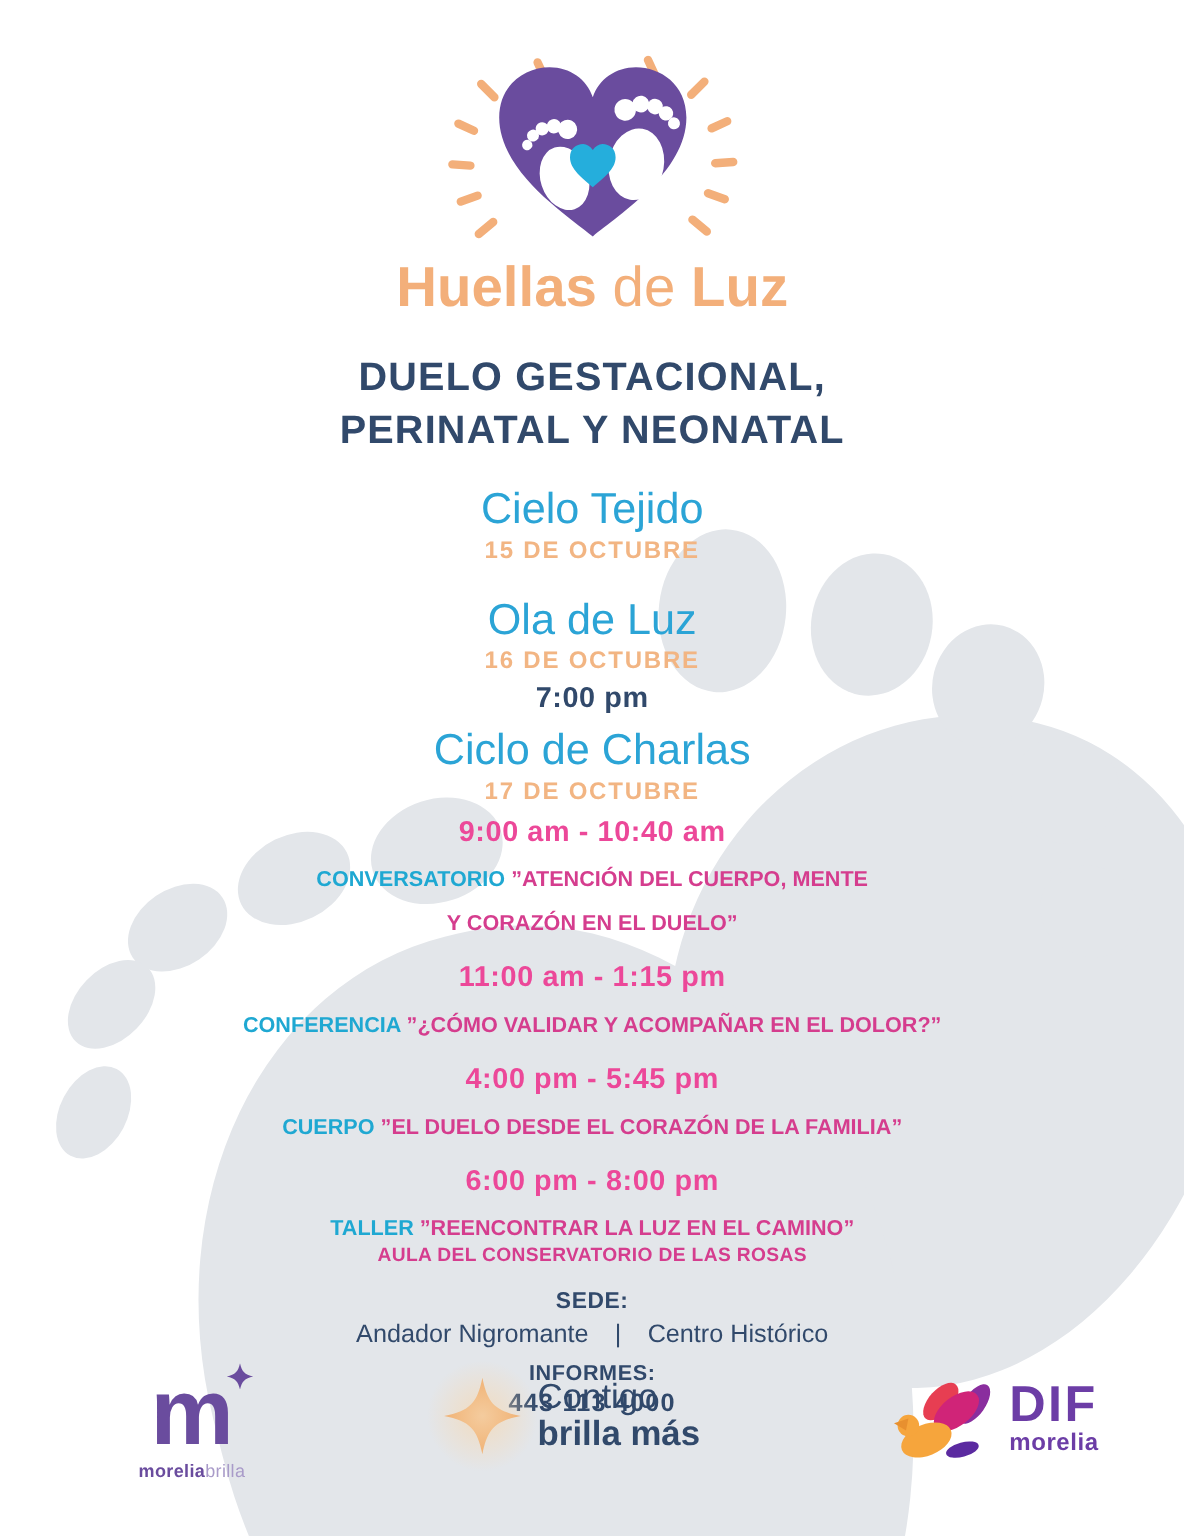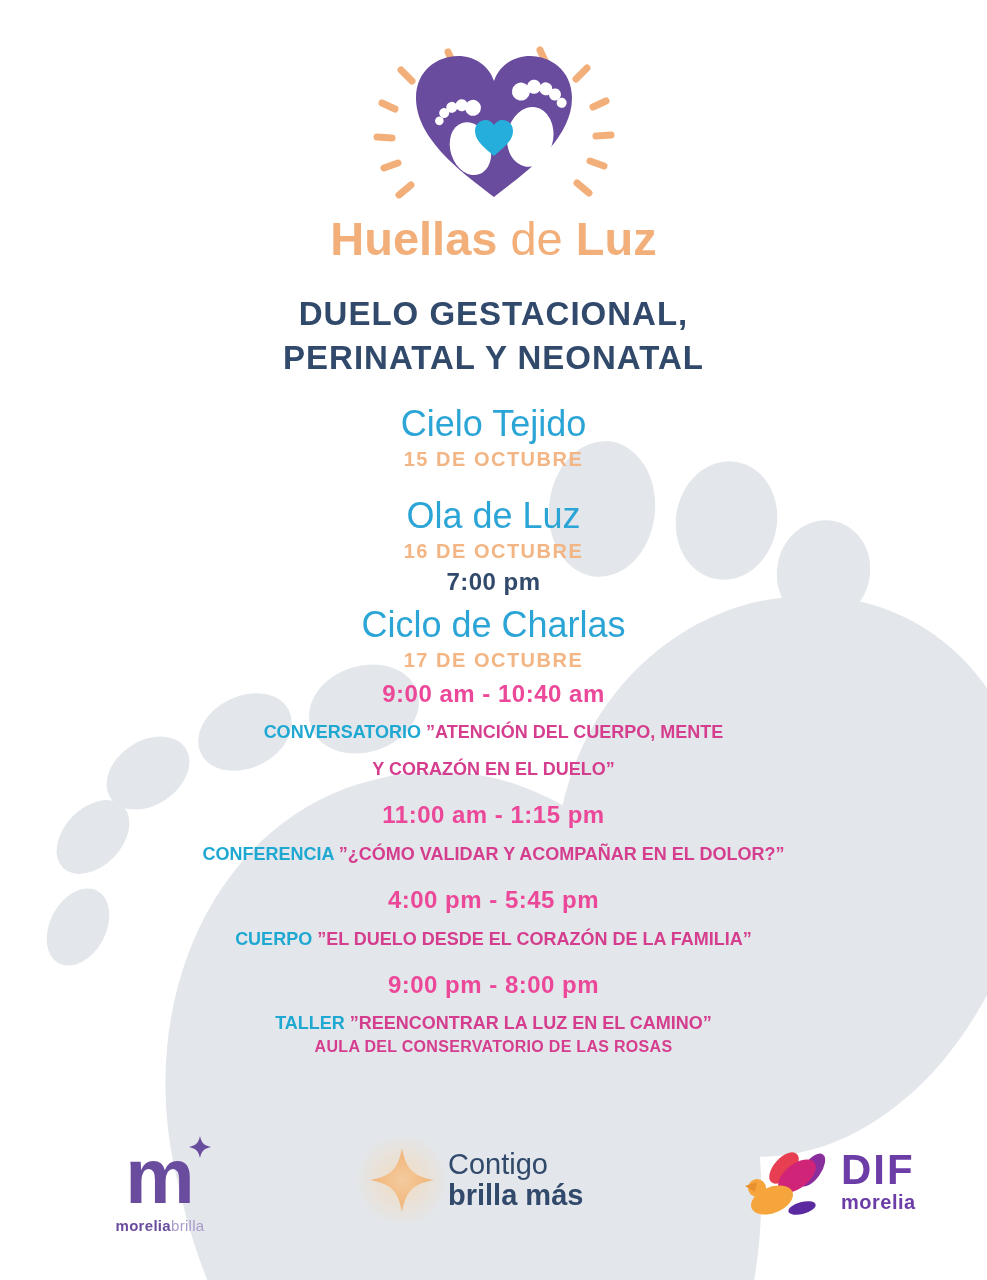--- a/index.html
+++ b/index.html
@@ -187,29 +187,41 @@
 
     <div class="sched-item">
       <div class="sched-time">4:00 pm - 5:45 pm</div>
       <div class="sched-line">
         <span class="stype">CUERPO</span>
         <span class="stitle">”EL DUELO DESDE EL CORAZÓN DE LA FAMILIA”</span>
       </div>
     </div>
 
     <div class="sched-item">
-      <div class="sched-time">9:00 pm - 8:00 pm</div>
+      <div class="sched-time">6:00 pm - 8:00 pm</div>
       <div class="sched-line">
         <span class="stype">TALLER</span>
         <span class="stitle">”REENCONTRAR LA LUZ EN EL CAMINO”</span>
       </div>
       <div class="sched-note">AULA DEL CONSERVATORIO DE LAS ROSAS</div>
     </div>
 
-
+    <div class="venue">
+      <div class="venue-label">SEDE:</div>
+      <div class="venue-line">
+        <span>Andador Nigromante</span>
+        <span class="venue-sep">|</span>
+        <span>Centro Histórico</span>
+      </div>
+    </div>
+
+    <div class="contact">
+      <div class="contact-label">INFORMES:</div>
+      <div class="contact-phone">443 113 4000</div>
+    </div>
 
   </div>
 
   <div class="footer-logo morelia-logo">
     <span class="morelia-m">
       <span>m</span>
       <svg class="morelia-sparkle" width="22" height="22" viewBox="0 0 20 20">
         <path fill="#6A4C9E" d="M10 0 C11.5 6.5 13.5 8.5 20 10 C13.5 11.5 11.5 13.5 10 20 C8.5 13.5 6.5 11.5 0 10 C6.5 8.5 8.5 6.5 10 0 Z"></path>
       </svg>
     </span>

